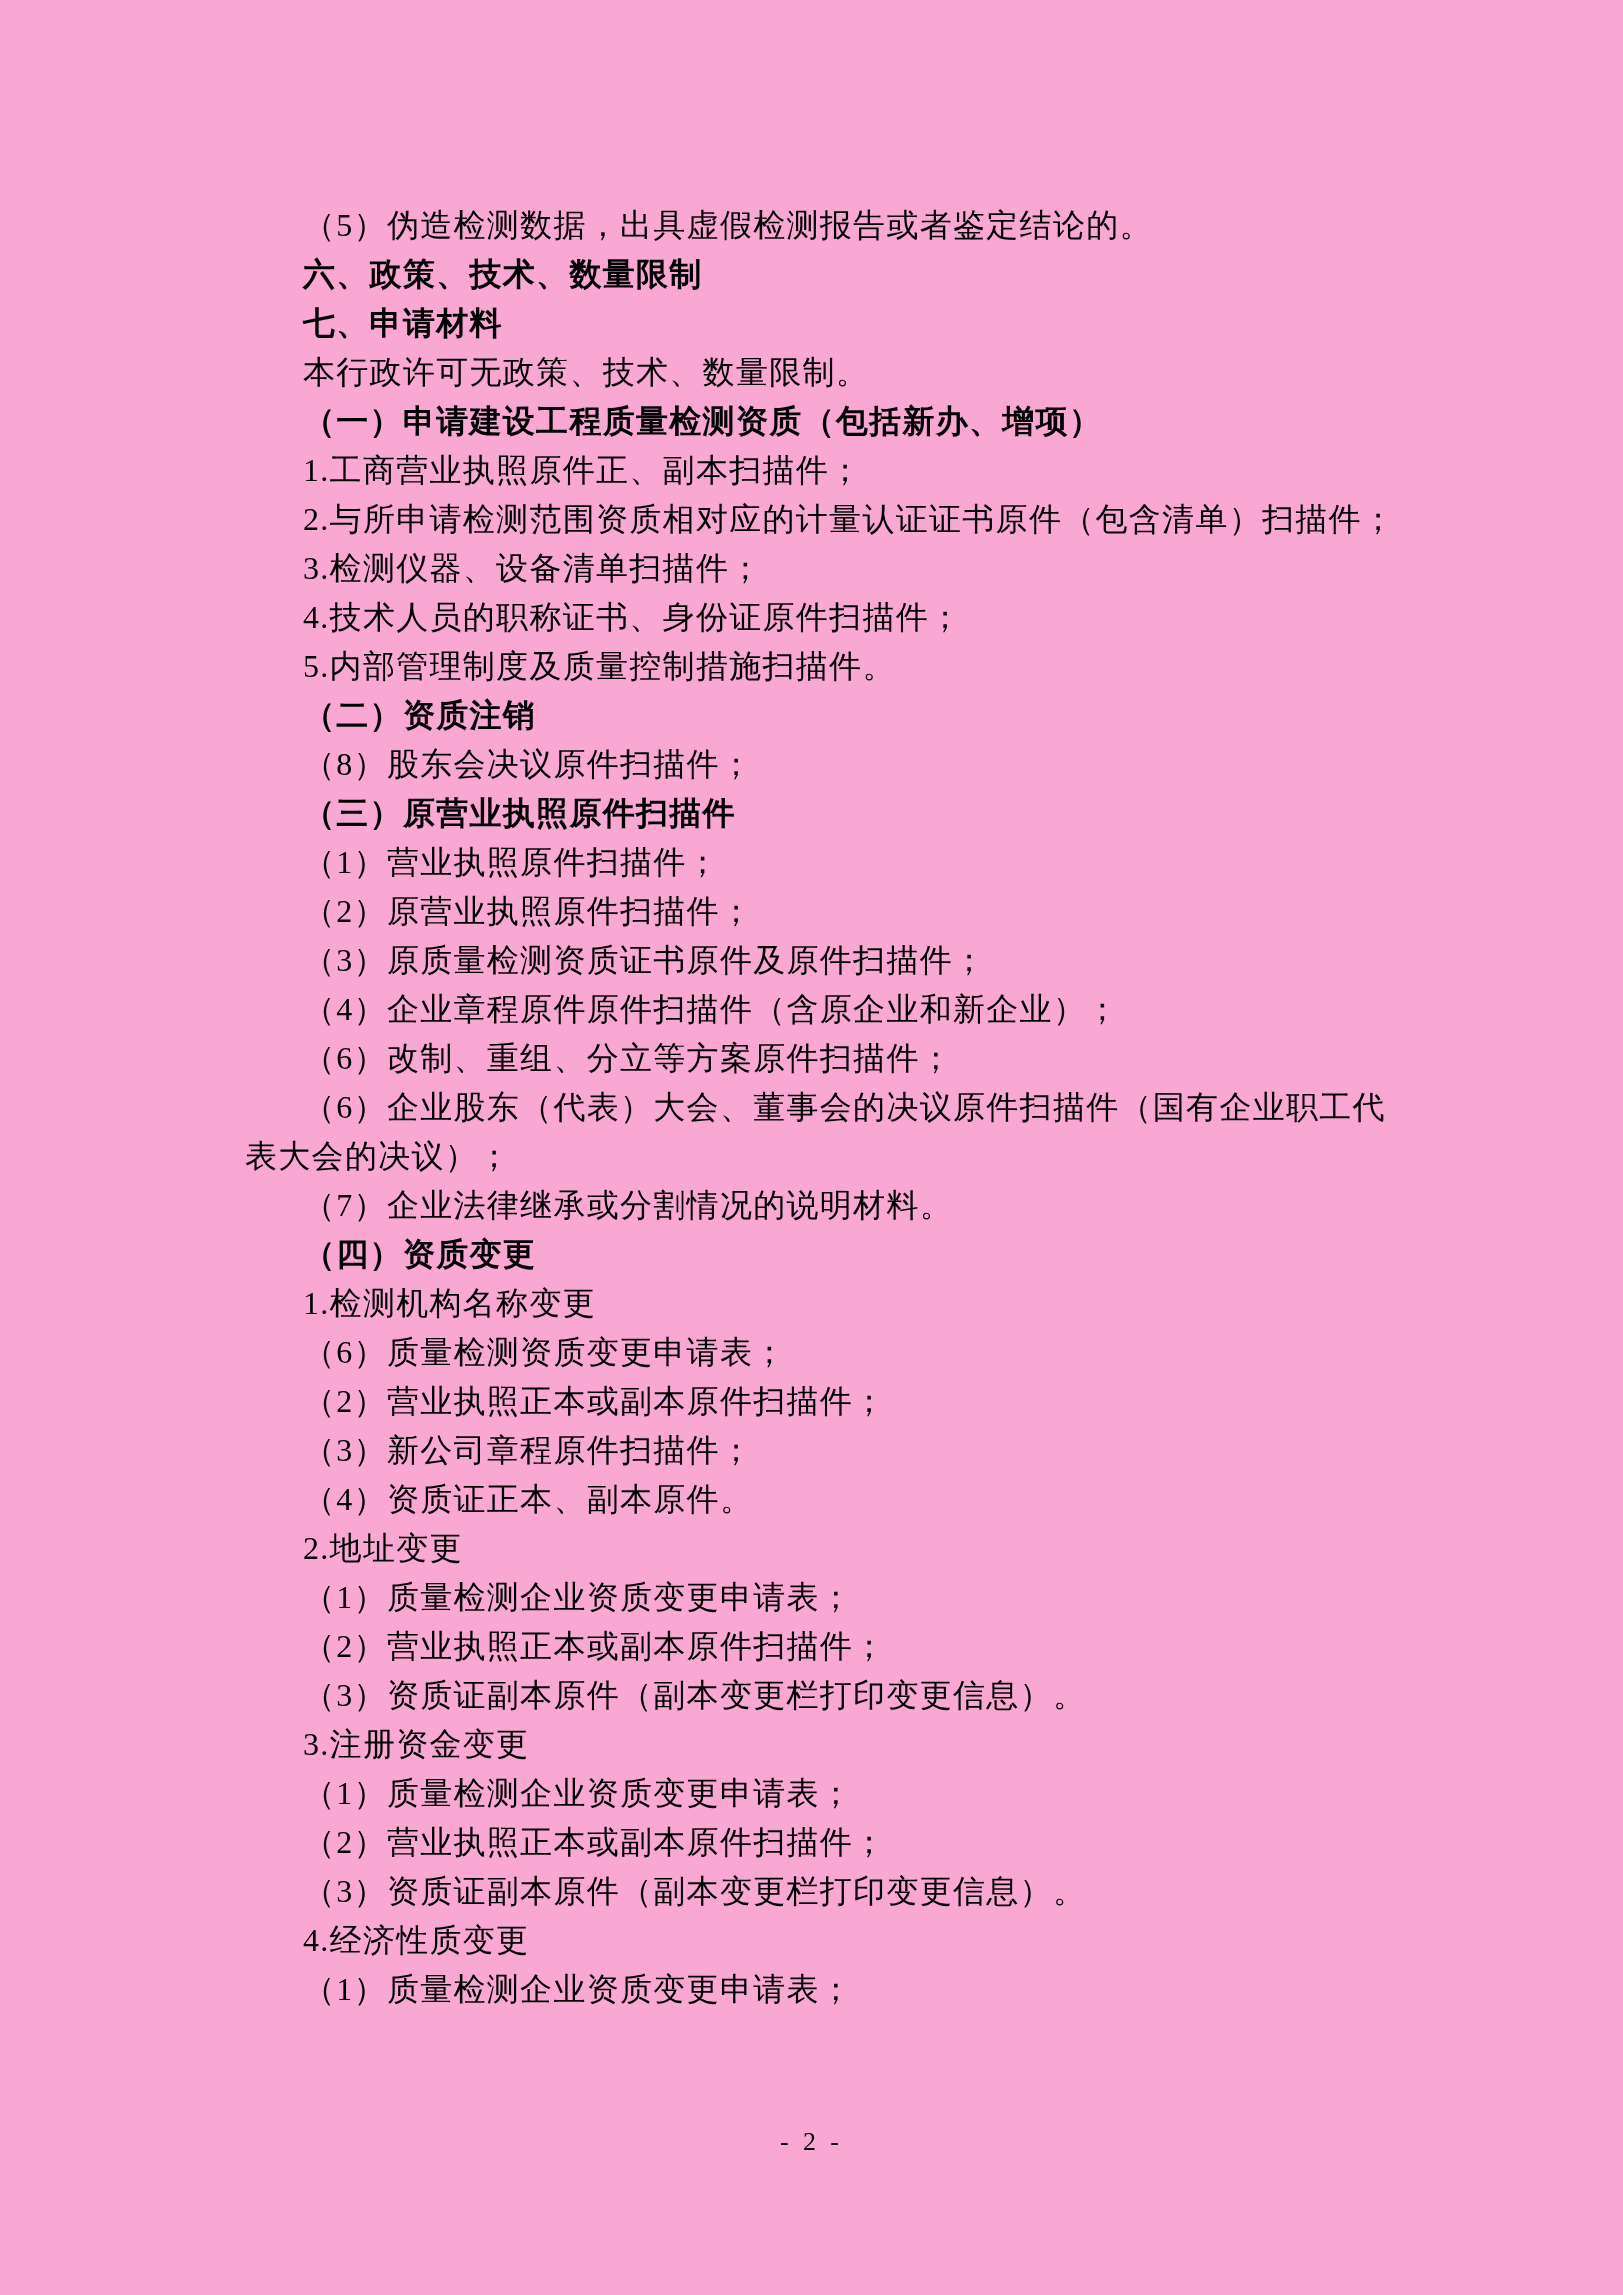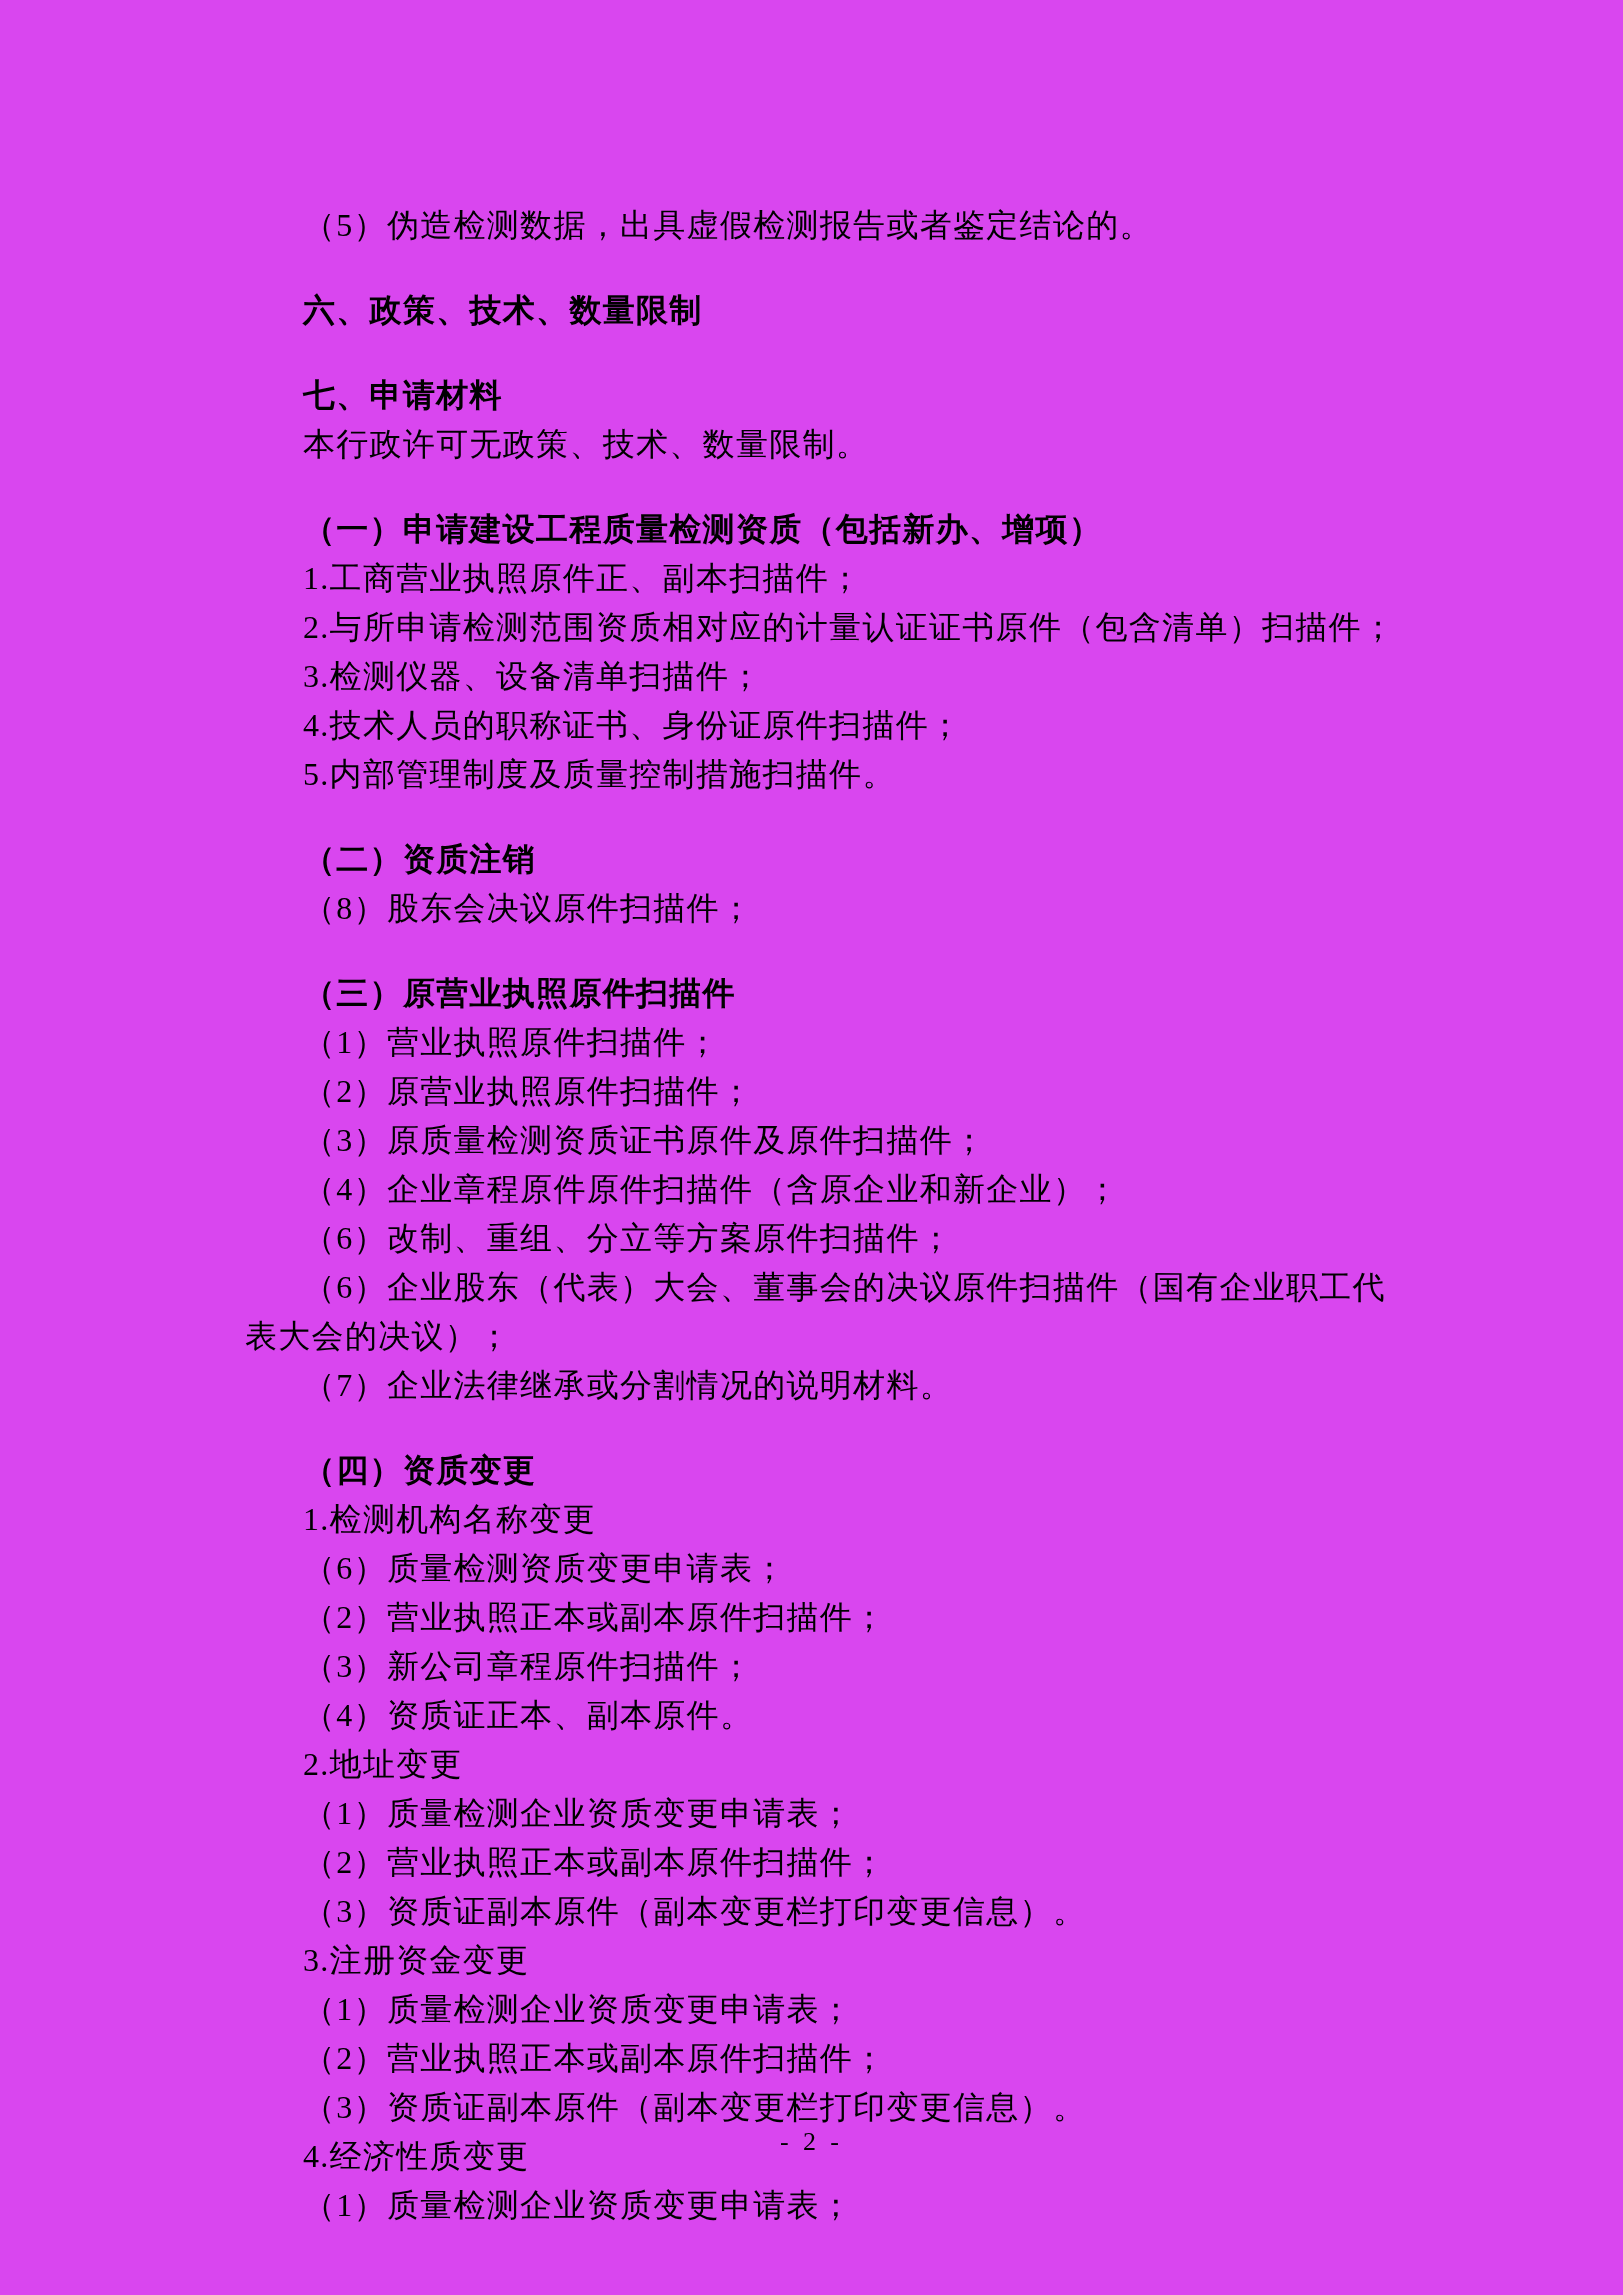--- a/index.html
+++ b/index.html
@@ -4,21 +4,21 @@
 <style>
   html, body {
     margin: 0;
     padding: 0;
     background: #ffffff;
   }
   .page {
     position: relative;
     width: 1623px;
     height: 2295px;
-    background: #d946ef;
+    background: #f9a8d4;
     overflow: hidden;
     color: #000000;
     font-family: "Liberation Serif", "DejaVu Serif", serif;
   }
   .content {
     position: absolute;
     left: 245px;
     top: 201px;
     width: 1171px;
   }
@@ -28,21 +28,20 @@
     letter-spacing: 1.3px;
     white-space: nowrap;
     font-family: "Liberation Serif", "DejaVu Serif", serif;
   }
   .line.indent {
     padding-left: 58px;
   }
   .line.heading {
     font-family: "Liberation Sans", "DejaVu Sans", sans-serif;
     font-weight: 700;
-    margin-top: 36px;
   }
   .page-number {
     position: absolute;
     top: 2125px;
     left: 0;
     width: 1623px;
     text-align: center;
     font-size: 26px;
     line-height: 33px;
     letter-spacing: 3.9px;

